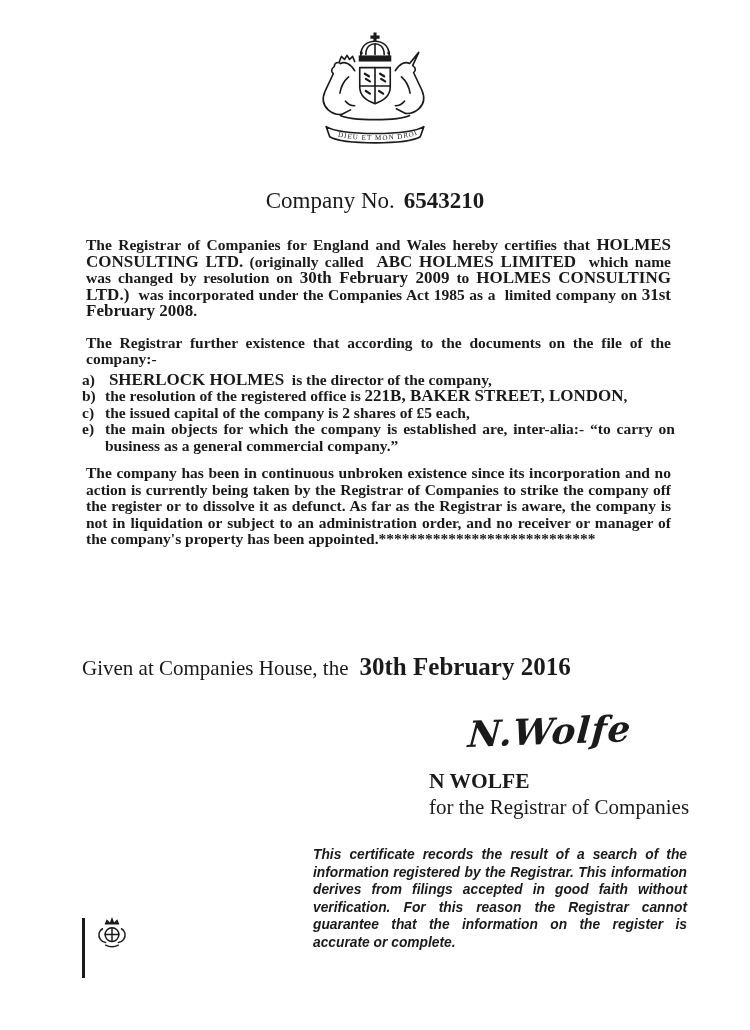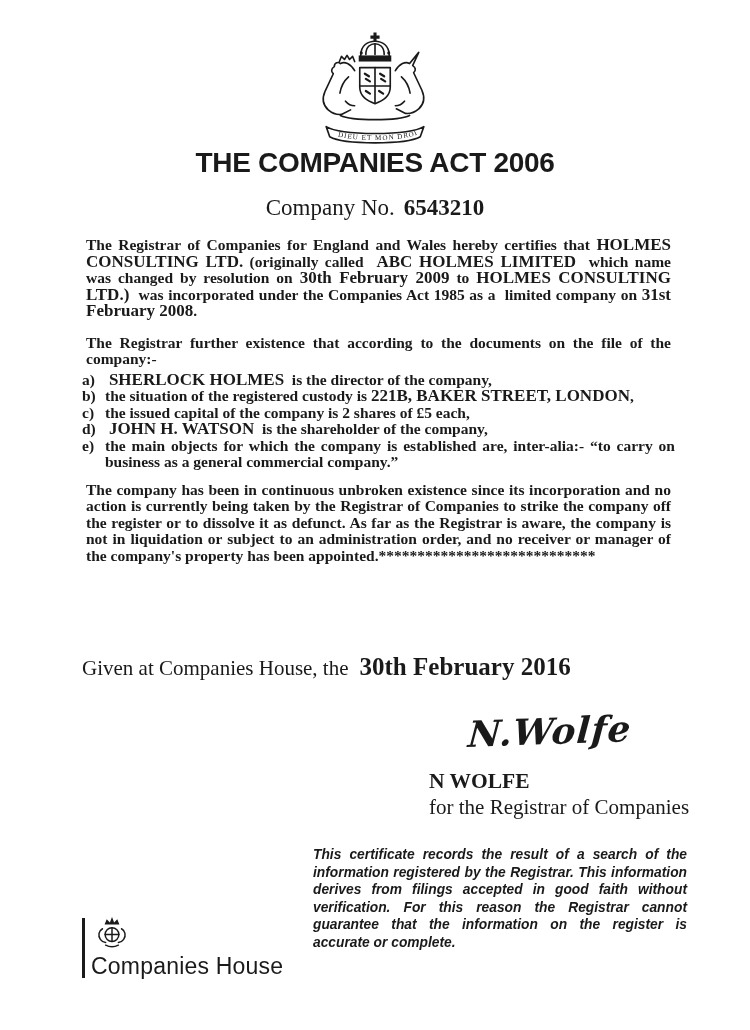--- a/index.html
+++ b/index.html
@@ -10,21 +10,21 @@
   }
   .abs { position:absolute; }
 
   
   .crest-top { left:312px; top:30px; }
   .doc-title {
     left:0; top:147px; width:750px; text-align:center;
     font-family:"Liberation Sans", sans-serif; font-weight:bold;
     font-size:28px; letter-spacing:-0.3px;
   }
-  .company-no { left:0; top:195px; width:750px; text-align:center; font-size:23px; }
+  .company-no { left:0; top:188px; width:750px; text-align:center; font-size:23px; }
   .company-no .num { font-weight:bold; margin-left:9px; }
 
   
   .bodyblock {
     left:82px; top:233px; width:593px;
     font-weight:bold; font-size:15.5px; line-height:16.5px; text-align:justify;
   }
   .bodyblock p { margin:4px; }
   .p1 { margin-bottom:15px !important; }
   .list { margin:0 0 11px 0; }
@@ -95,46 +95,42 @@
       <path d="M26,84 c11,5.5 57,5.5 68,0"></path>
 
       <path d="M12,95 c15,9 81,9 96,0 l-3.5,10 c-14,8 -75,8 -89,0 z"></path>
       <text font-size="7" font-family="Liberation Serif, serif" fill="#1a1a1a" stroke="none" letter-spacing="1">
         <path id="motto-path" d="M18,102.5 c14,7.5 70,7.5 84,0" fill="none" stroke="none"></path>
         <textPath href="#motto-path" startOffset="6">DIEU ET MON DROIT</textPath>
       </text>
     </g>
   </svg>
 
-  <div class="abs doc-title">THE COMPANIES ACT 2006</div>
 
   <div class="abs company-no">
     <span>Company No.</span><span class="num">6543210</span>
   </div>
 
   <div class="abs bodyblock">
 
     <p class="p1">
       <span>The Registrar of Companies for England and Wales hereby certifies that </span><span class="em">HOLMES CONSULTING LTD.</span><span> (originally called &nbsp;</span><span class="em">ABC HOLMES LIMITED</span><span>&nbsp; which name was changed by resolution on </span><span class="em">30th February 2009</span><span> to </span><span class="em">HOLMES CONSULTING LTD.)</span><span>&nbsp; was incorporated under the Companies Act 1985 as a &nbsp;limited company on </span><span class="em">31st February 2008</span><span>.</span>
     </p>
 
     <p>The Registrar further existence that according to the documents on the file of the company:-</p>
 
     <div class="list">
       <div class="li">
         <span class="marker">a)</span><span>&nbsp;</span><span class="em">SHERLOCK HOLMES</span><span>&nbsp; is the director of the company,</span>
       </div>
       <div class="li">
-        <span class="marker">b)</span><span>the situation of the registered custody is </span><span class="em">221B, BAKER STREET, LONDON</span><span>,</span>
+        <span class="marker">b)</span><span>the resolution of the registered office is </span><span class="em">221B, BAKER STREET, LONDON</span><span>,</span>
       </div>
       <div class="li">
         <span class="marker">c)</span><span>the issued capital of the company is 2 shares of £5 each,</span><span class="em"></span><span></span>
-      </div>
-      <div class="li">
-        <span class="marker">d)</span><span>&nbsp;</span><span class="em">JOHN H. WATSON</span><span>&nbsp; is the shareholder of the company,</span>
       </div>
       <div class="li">
         <span class="marker">e)</span><span>the main objects for which the company is established are, inter-alia:- “to carry on business as a general commercial company.”</span><span class="em"></span><span></span>
       </div>
     </div>
 
 
     <p>The company has been in continuous unbroken existence since its incorporation and no action is currently being taken by the Registrar of Companies to strike the company off the register or to dissolve it as defunct.  As far as the Registrar is aware, the company is not in liquidation or subject to an administration order, and no receiver or manager of the company's property has been appointed.****************************</p>
   </div>
 
@@ -155,16 +151,15 @@
     <svg class="chcrest" width="40" height="36" viewBox="0 0 36 34">
       <g fill="none" stroke="#1a1a1a" stroke-width="1.4" stroke-linecap="round" stroke-linejoin="round">
         <path d="M11,9 l2,-5 3,3 2,-5 2,5 3,-3 2,5 z" fill="#1a1a1a" stroke="none"></path>
         <circle cx="18" cy="18.5" r="6.5"></circle>
         <path d="M18,12 v13 M11.5,18.5 h13"></path>
         <path d="M9,13 c-3.5,2 -4.5,6.5 -2,10 c1.2,1.8 3,2.8 5,3"></path>
         <path d="M27,13 c3.5,2 4.5,6.5 2,10 c-1.2,1.8 -3,2.8 -5,3"></path>
         <path d="M12,28.5 c4,2 8,2 12,0"></path>
       </g>
     </svg>
-    <div class="chtext">Companies House</div>
   </div>
 
 </div>
 
 </body></html>

